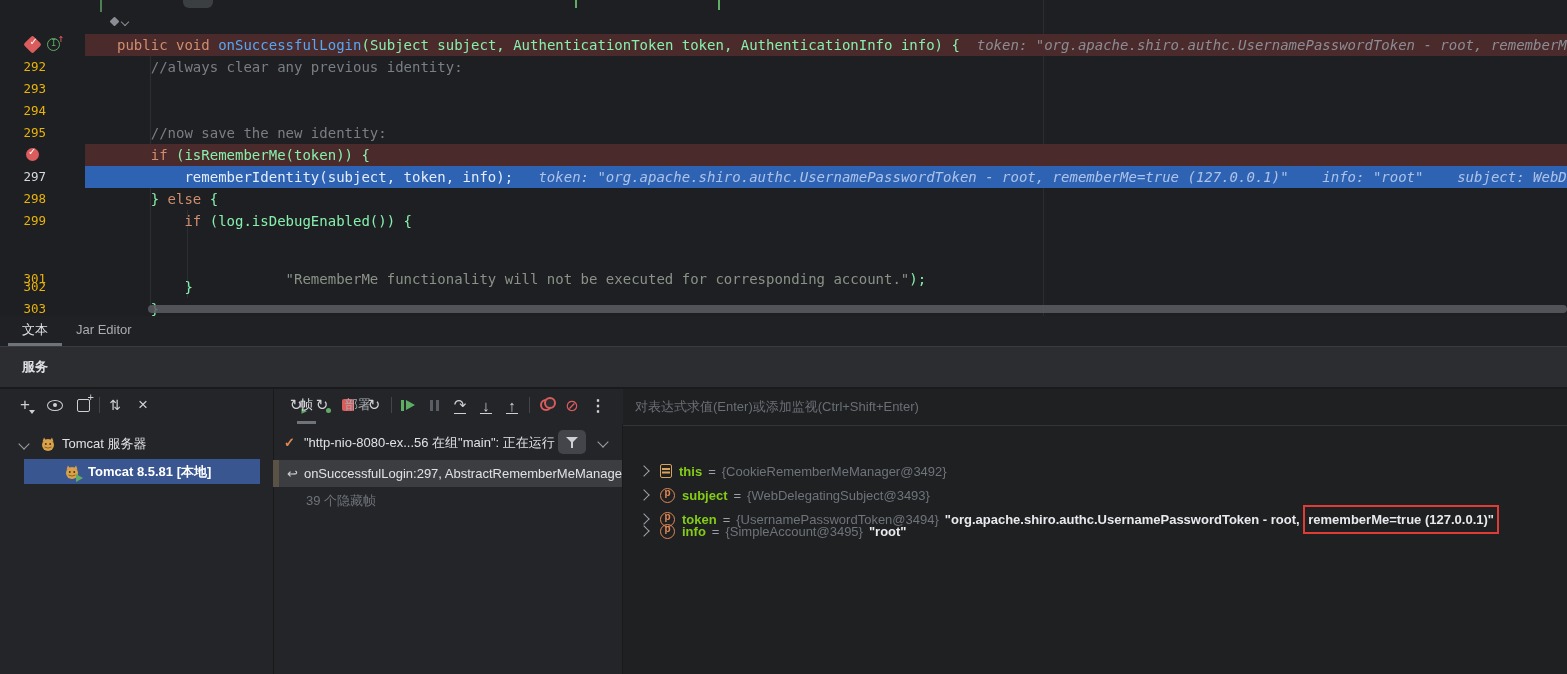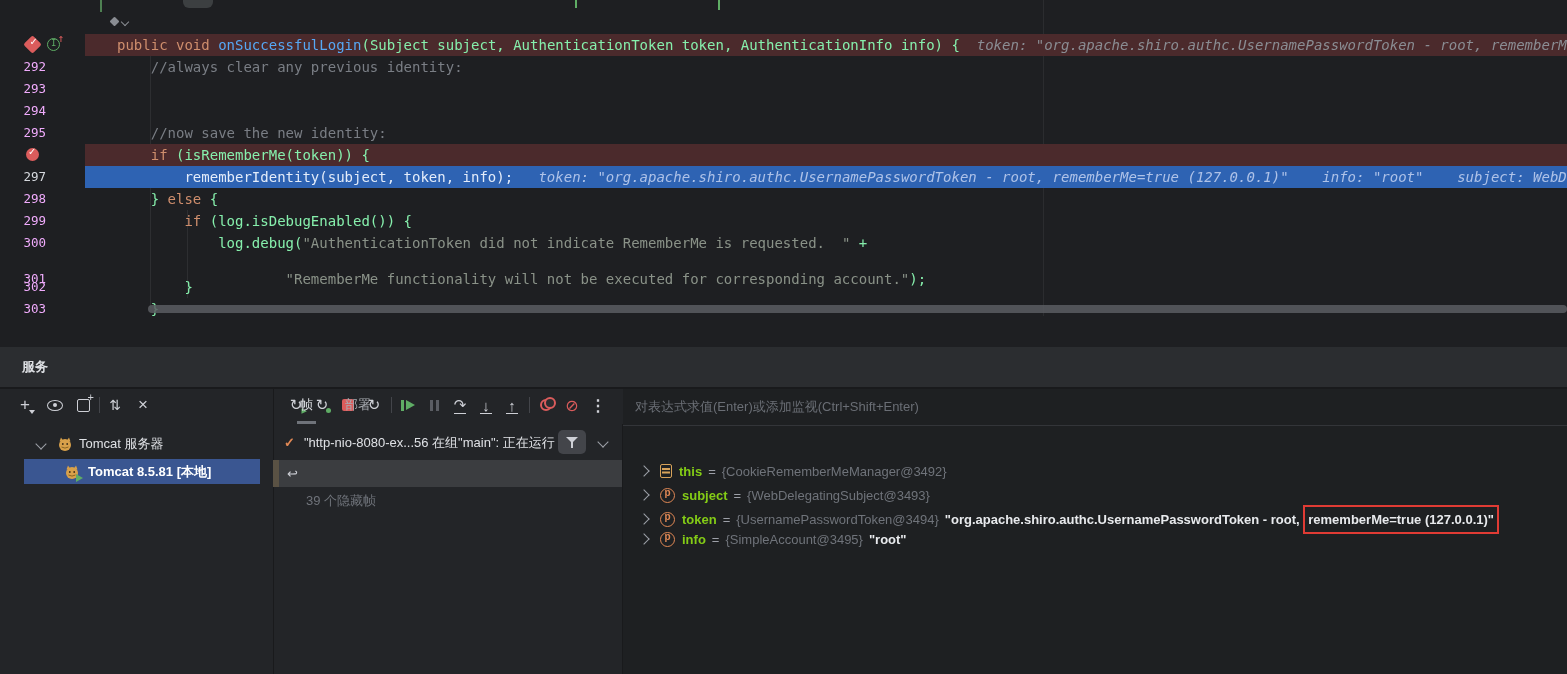--- a/index.html
+++ b/index.html
@@ -15,21 +15,21 @@
   .deco-tick1{position:absolute;left:575px;top:0;width:2px;height:8px;background:#5fad65;}
   .deco-tick2{position:absolute;left:718px;top:0;width:2px;height:10px;background:#5fad65;}
   .inherit-icon{position:absolute;left:110px;top:16px;width:18px;height:12px;}
   .inherit-icon::before{content:"";position:absolute;left:1px;top:2px;width:7px;height:7px;background:#8a8d93;transform:rotate(45deg);border-radius:1px;}
   .inherit-icon::after{content:"";position:absolute;left:12px;top:3px;width:5px;height:5px;border-right:1.5px solid #8a8d93;border-bottom:1.5px solid #8a8d93;transform:rotate(45deg);}
   .code-line{position:absolute;left:0;right:0;height:22px;}
   .band{position:absolute;left:85px;right:0;top:0;bottom:0;}
   .code-line.bp .band{background:#4b2a2c;}
   .code-line.exec .band{background:#2e63b3;}
   .ln{position:absolute;left:0;top:0;width:46px;text-align:right;line-height:22px;
-      font-size:12.5px;color:#f0abfc;z-index:2;}
+      font-size:12.5px;color:#eab308;z-index:2;}
   .ln.cur{color:#d6d9de;}
   .lt{position:absolute;left:117px;top:0;line-height:22px;white-space:pre;z-index:2;}
   .kw{color:#cf8e6d;} .decl{color:#56a8f5;} .cm{color:#7a7e85;} .pl{color:#86efac;}
   .ple{color:#e3ecfa;} .str{color:#8a9288;}
   .hintr{color:#8a8d93;font-style:italic;} .hintb{color:#aec2e8;font-style:italic;}
   .gi{position:absolute;top:4px;width:13px;height:13px;z-index:3;}
   .gi.method-bp{background:#db5c5c;transform:rotate(45deg);border-radius:2px;}
   .gi.method-bp::after{content:"✓";position:absolute;left:1px;top:-2px;color:#fff;font-size:10px;transform:rotate(-45deg);font-family:"DejaVu Sans",sans-serif;}
   .gi.override{border:1.5px solid #5fad65;border-radius:50%;width:11px;height:11px;}
   .gi.override::before{content:"I";position:absolute;left:3px;top:-1px;font-size:9px;color:#5fad65;}
@@ -173,38 +173,38 @@
         <span class="lt"><span class="ple">        rememberIdentity(subject, token, info);</span><span class="hintb">   token: "org.apache.shiro.authc.UsernamePasswordToken - root, rememberMe=true (127.0.0.1)"</span><span class="hintb">    info: "root"</span><span class="hintb">    subject: WebDelegatingS</span></span>
       </div>
       <div class="code-line" style="top: 188px;">
         <span class="ln">298</span>
         <span class="lt"><span class="pl">    } </span><span class="kw">else</span><span class="pl"> {</span></span>
       </div>
       <div class="code-line" style="top: 210px;">
         <span class="ln">299</span>
         <span class="lt"><span class="pl">        </span><span class="kw">if</span><span class="pl"> (log.isDebugEnabled()) {</span></span>
       </div>
-      <div class="code-line" style="top: 232px;">
-        <span class="ln">300</span>
-        <span class="lt"><span class="pl">            log.debug(</span><span class="str">"AuthenticationToken did not indicate RememberMe is requested.  "</span><span class="pl"> +</span></span>
-      </div>
       <div class="code-line" style="top: 240px; margin-top: 28px;">
         <span class="ln">301</span>
         <span class="lt"><span class="pl">                    </span><span class="str">"RememberMe functionality will not be executed for corresponding account."</span><span class="pl">);</span></span>
       </div>
       <div class="code-line" style="top: 276px; padding-left: 9px;">
         <span class="ln">302</span>
         <span class="lt"><span class="pl">        }</span></span>
       </div>
       <div class="code-line" style="top: 298px;">
         <span class="ln">303</span>
         <span class="lt"><span class="pl">    }</span></span>
       </div>
     </div>
 
+  <div class="ed-tabs">
+    <div class="ed-tab active">文本</div>
+    <div class="ed-tab">Jar Editor</div>
+  </div>
 
   <div class="svc-title">
     <span>服务</span>
   </div>
 
   <div class="bottom">
     <div class="div-v1"></div>
     <div class="div-v2"></div>
 
     <span class="tbtn plus-ic" style="left:14px;"></span>
@@ -239,21 +239,21 @@
       <div class="dbg-tab">
         <span class="console-ic"></span>
         <span>Tomcat Localhost 日志</span>
       </div>
       <div class="dbg-tab">
         <span class="console-ic"></span>
         <span>Tomcat Catalina 日志</span>
       </div>
     </div>
 
-    <div class="tree-row1" style="left:37px;">
+    <div class="tree-row1" style="left:20px;">
       <span class="chev down"></span>
       <span class="tomcat-ic" style="margin:0 6px 0 12px;">
         <svg width="16" height="16" viewBox="0 0 16 16">
             <path d="M2.5 5.5 L4 1.5 L6 4.5 Z" fill="#d9a14a"></path>
             <path d="M13.5 5.5 L12 1.5 L10 4.5 Z" fill="#d9a14a"></path>
             <circle cx="8" cy="9" r="6" fill="#d9a14a"></circle>
             <circle cx="5.8" cy="8" r="0.9" fill="#41301a"></circle>
             <circle cx="10.2" cy="8" r="0.9" fill="#41301a"></circle>
             <path d="M4.5 11 Q8 13.2 11.5 11" stroke="#8a6420" stroke-width="1" fill="none"></path>
           </svg>
@@ -284,20 +284,21 @@
         <span class="thr-check">✓</span>
         <span>"http-nio-8080-ex...56 在组"main": 正在运行</span>
         <span class="filter-btn">
             <span class="funnel"></span>
           </span>
         <span class="thr-chev chev down"></span>
       </div>
       <div class="frame-row">
         <span class="edge"></span>
         <span class="back-ic">↩</span>
+        <span>onSuccessfulLogin:297, AbstractRememberMeManage</span>
       </div>
       <div class="hidden-row">39 个隐藏帧</div>
     </div>
 
     <div class="vars">
       <div class="watch-row">
         <span>对表达式求值(Enter)或添加监视(Ctrl+Shift+Enter)</span>
       </div>
 
       <div class="var-row" style="top:70px;">
@@ -318,21 +319,21 @@
 
       <div class="var-row" style="top:118px;">
         <span class="chev right"></span>
         <span class="param-ic"></span>
         <span class="var-name">token</span>
         <span class="var-eq">=</span>
         <span class="var-ref">{UsernamePasswordToken@3494}</span>
         <span class="var-str"><span>"org.apache.shiro.authc.UsernamePasswordToken - root, </span><span class="boxed">rememberMe=true (127.0.0.1)"</span></span>
       </div>
 
-      <div class="var-row" style="top:138px;">
+      <div class="var-row" style="top:130px;">
         <span class="chev right"></span>
         <span class="param-ic"></span>
         <span class="var-name">info</span>
         <span class="var-eq">=</span>
         <span class="var-ref">{SimpleAccount@3495}</span>
         <span class="var-str">"root"</span>
       </div>
     </div>
   </div>
 </div>

